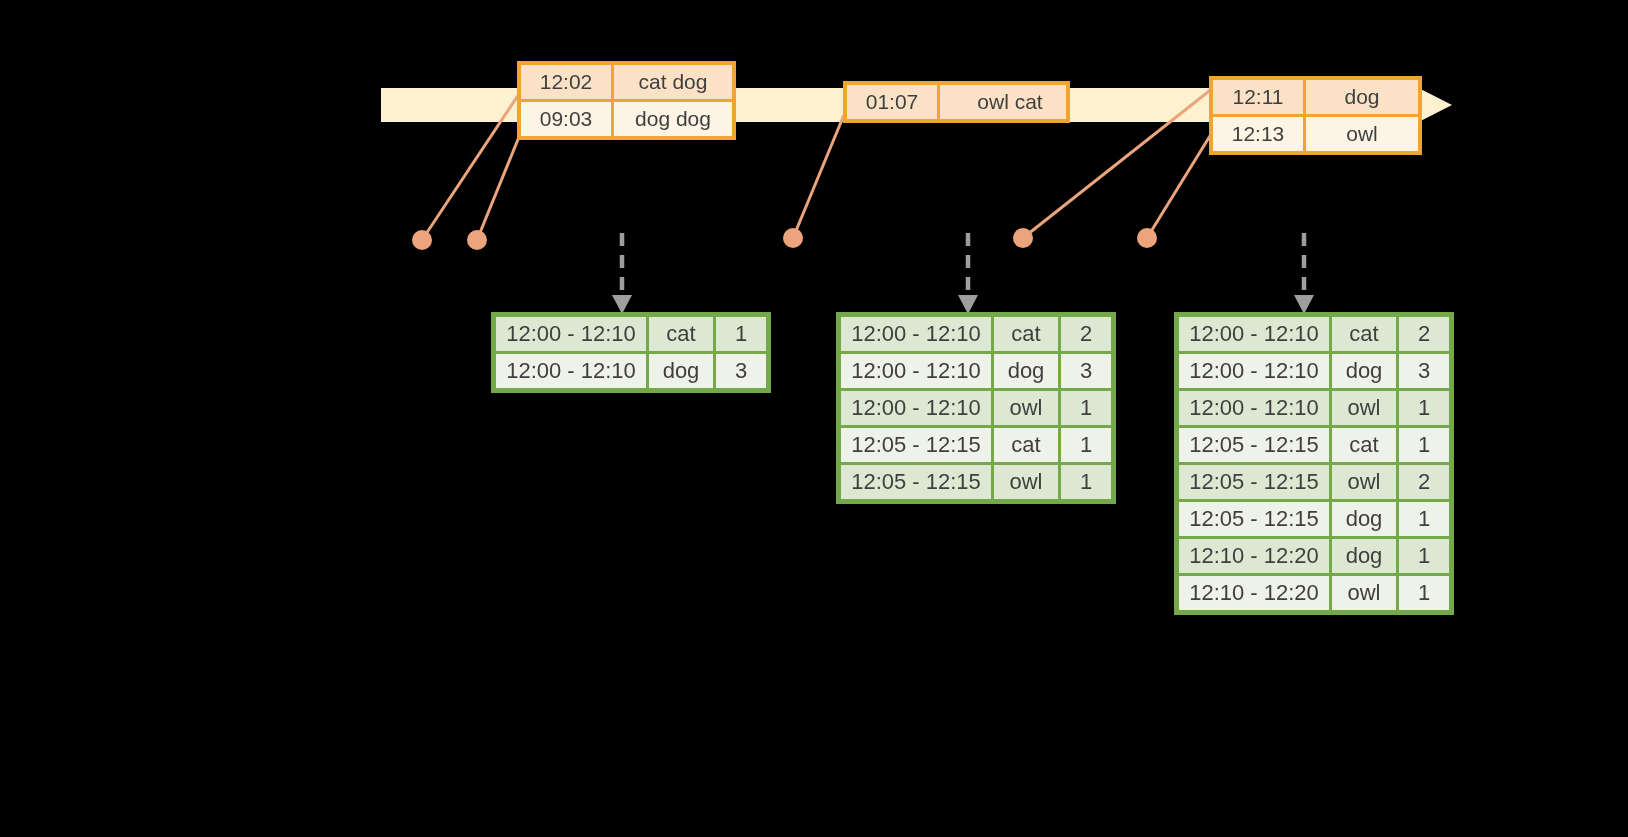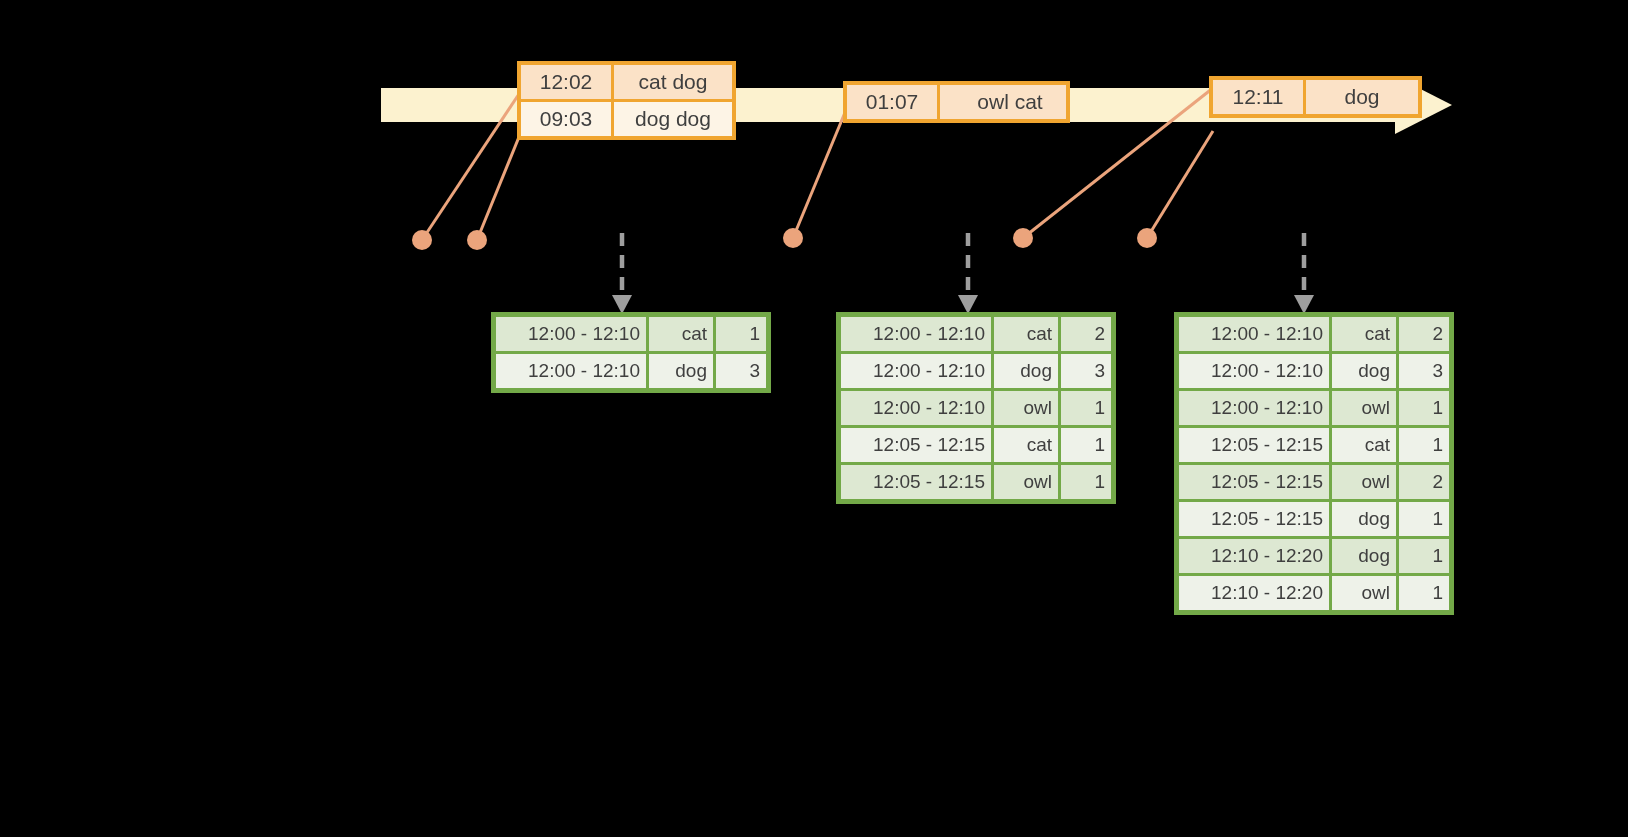--- a/index.html
+++ b/index.html
@@ -23,22 +23,22 @@
   .event-table tr:nth-child(even) td{background:var(--cream);}
   .event-table td.t{width:78px;}
   .event-table td.w{min-width:100px;}
   #event-table-0 td.w{width:106px;margin-left:31px;}
   #event-table-1 td.w{width:100px;padding-left:20px;}
   #event-table-2 td.w{width:92px;}
 
   
   .result-table{position:absolute;}
   .result-table table{border-collapse:collapse;border:5px solid var(--green);}
-  .result-table td{border:3px solid var(--green);color:var(--text);font-size:19px;
-                   text-align:right;padding:4px 6px;line-height:26px;}
+  .result-table td{border:3px solid var(--green);color:var(--text);font-size:22px;
+                   text-align:center;padding:4px 6px;line-height:26px;}
   .result-table tr:nth-child(odd) td{background:var(--stripe);}
   .result-table tr:nth-child(even) td{background:var(--rowlight);}
   .result-table td.win{width:138px;}
   .result-table td.word{width:52px;}
   .result-table td.cnt{width:38px;}
 </style>
 </head>
 <body>
 
 <div class="canvas">
@@ -100,20 +100,24 @@
       </table>
   </div>
 
   <div class="event-table" id="event-table-2" style="left:1209px;top:76px">
     <table>
       <tbody>
           <tr>
         <td class="t">12:11</td>
         <td class="w">dog</td>
       </tr>
+      <tr>
+        <td class="t">12:13</td>
+        <td class="w">owl</td>
+      </tr>
     </tbody>
       </table>
   </div>
 
   <div class="result-table" id="result-table-0" style="left:491px;top:312px">
     <table>
       <tbody>
           <tr>
         <td class="win">12:00 - 12:10</td>
         <td class="word">cat</td>

